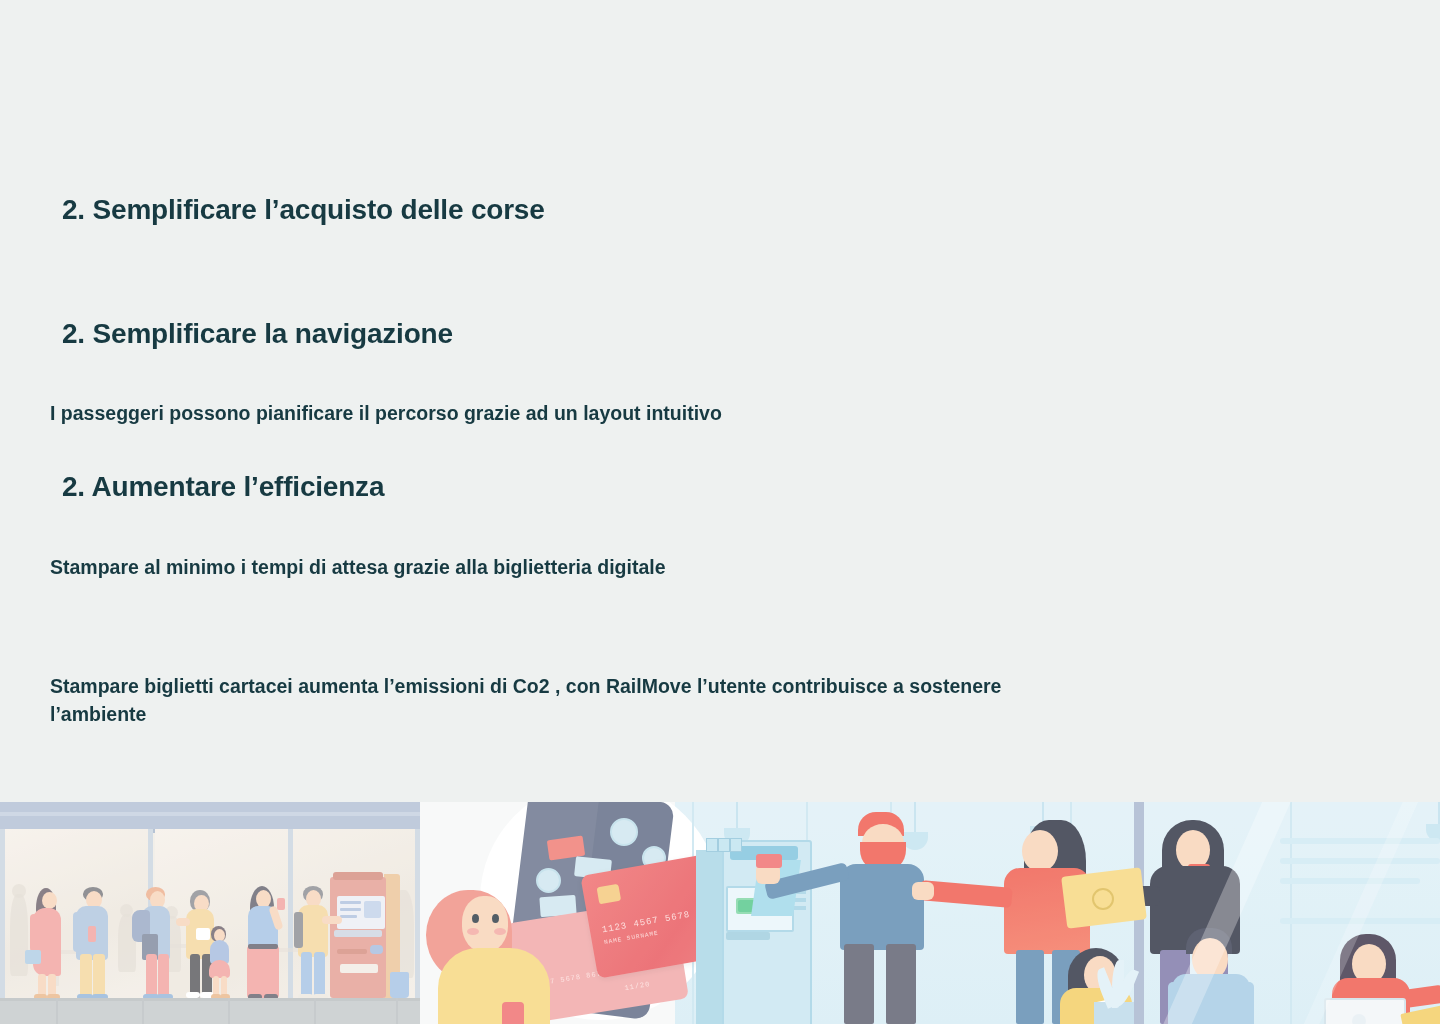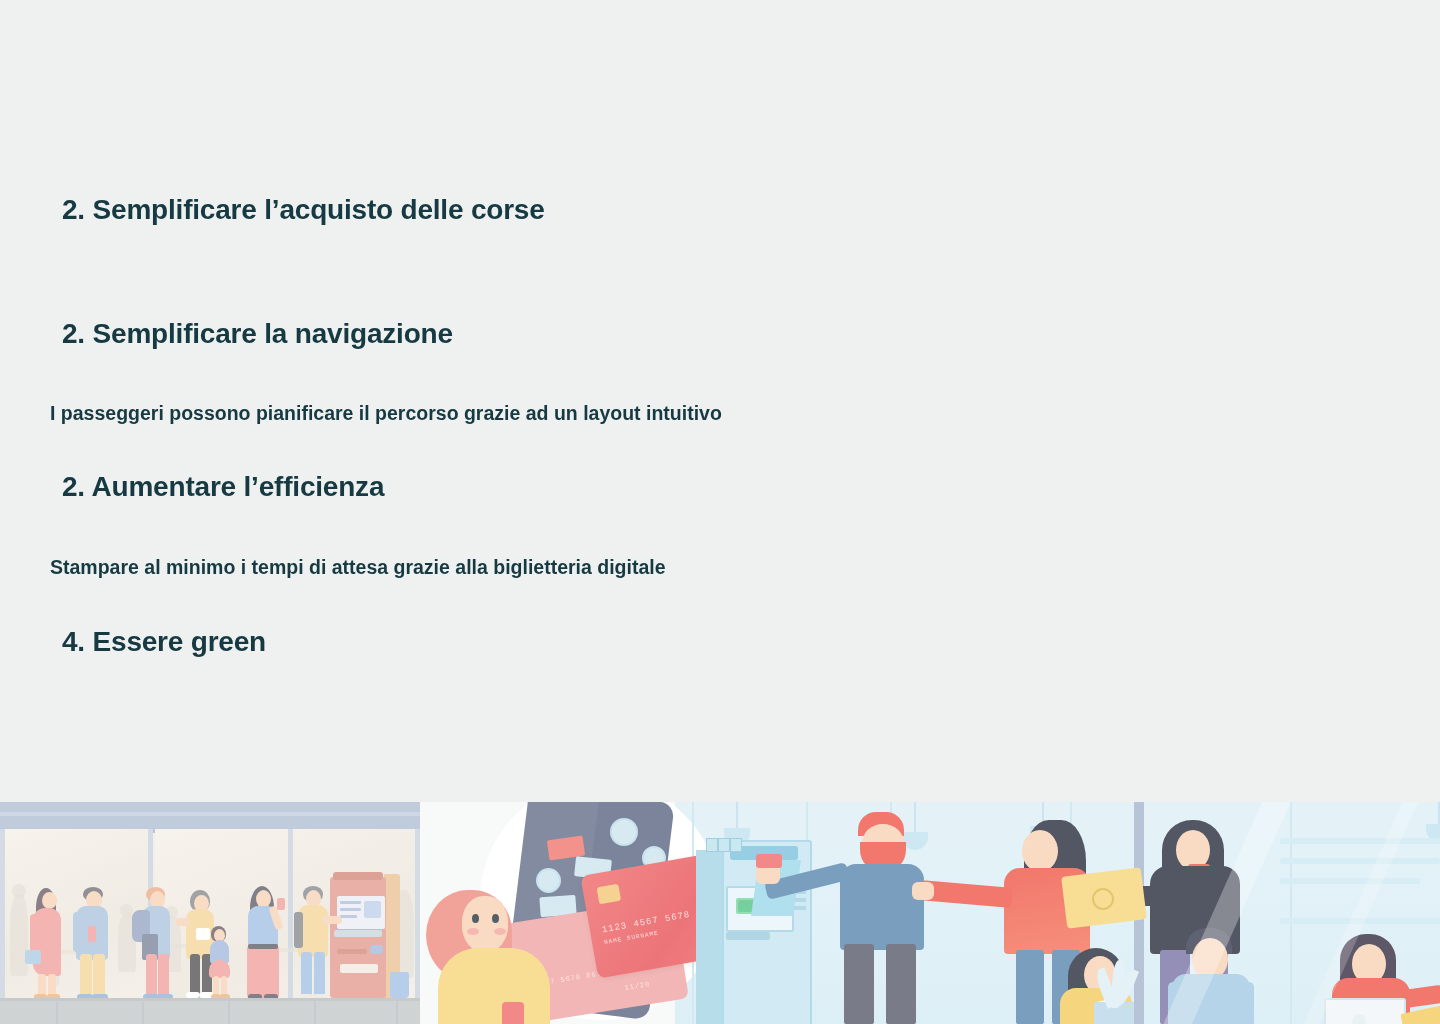--- a/index.html
+++ b/index.html
@@ -236,22 +236,22 @@
 
     <div class="objective">
       <div class="obj-heading">2. Aumentare l’efficienza</div>
       <div class="sp-5"></div>
       <div class="obj-body">Stampare al minimo i tempi di attesa grazie alla biglietteria digitale</div>
     </div>
 
     <div class="sp-6"></div>
 
     <div class="objective">
-      <div class="obj-heading">4. Essere green</div>
       <div class="sp-7"></div>
+      <div class="obj-body">Stampare biglietti cartacei aumenta l’emissioni di Co2 , con RailMove l’utente contribuisce a sostenere l’ambiente</div>
     </div>
 
   </div>
 
   <div class="illus-strip">
 
     <div class="scene-left">
 
       <div class="sl-awning"></div>
 

